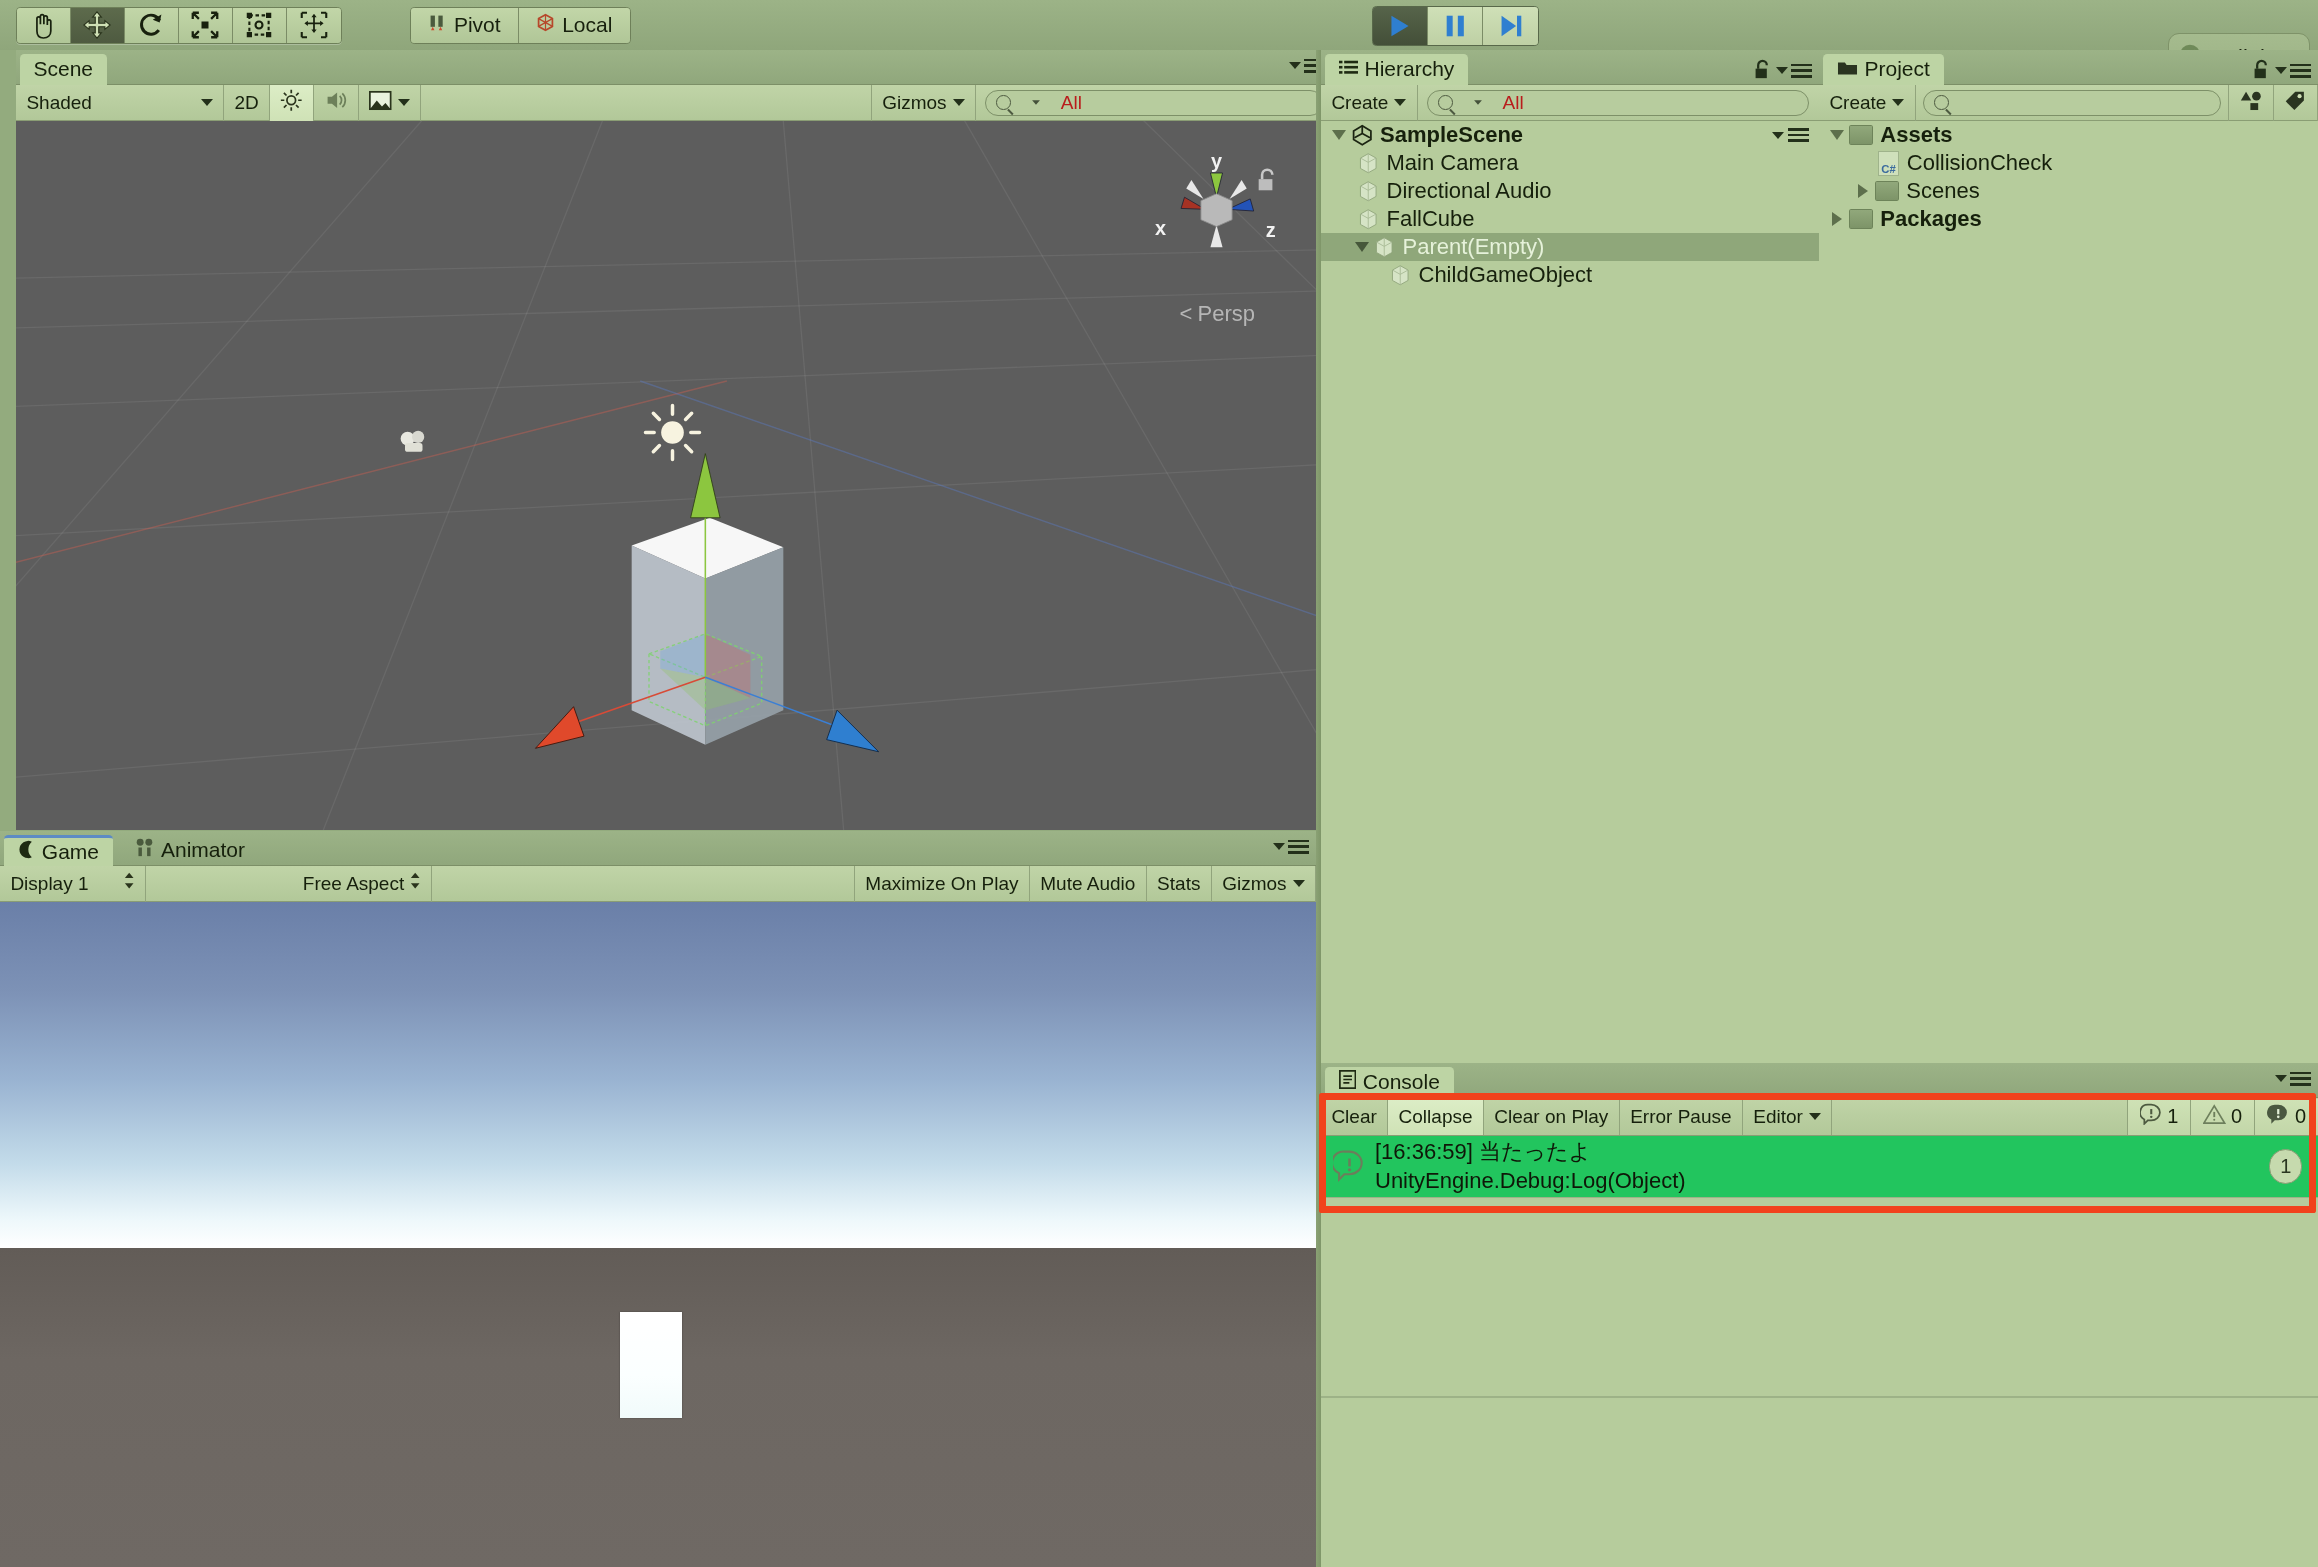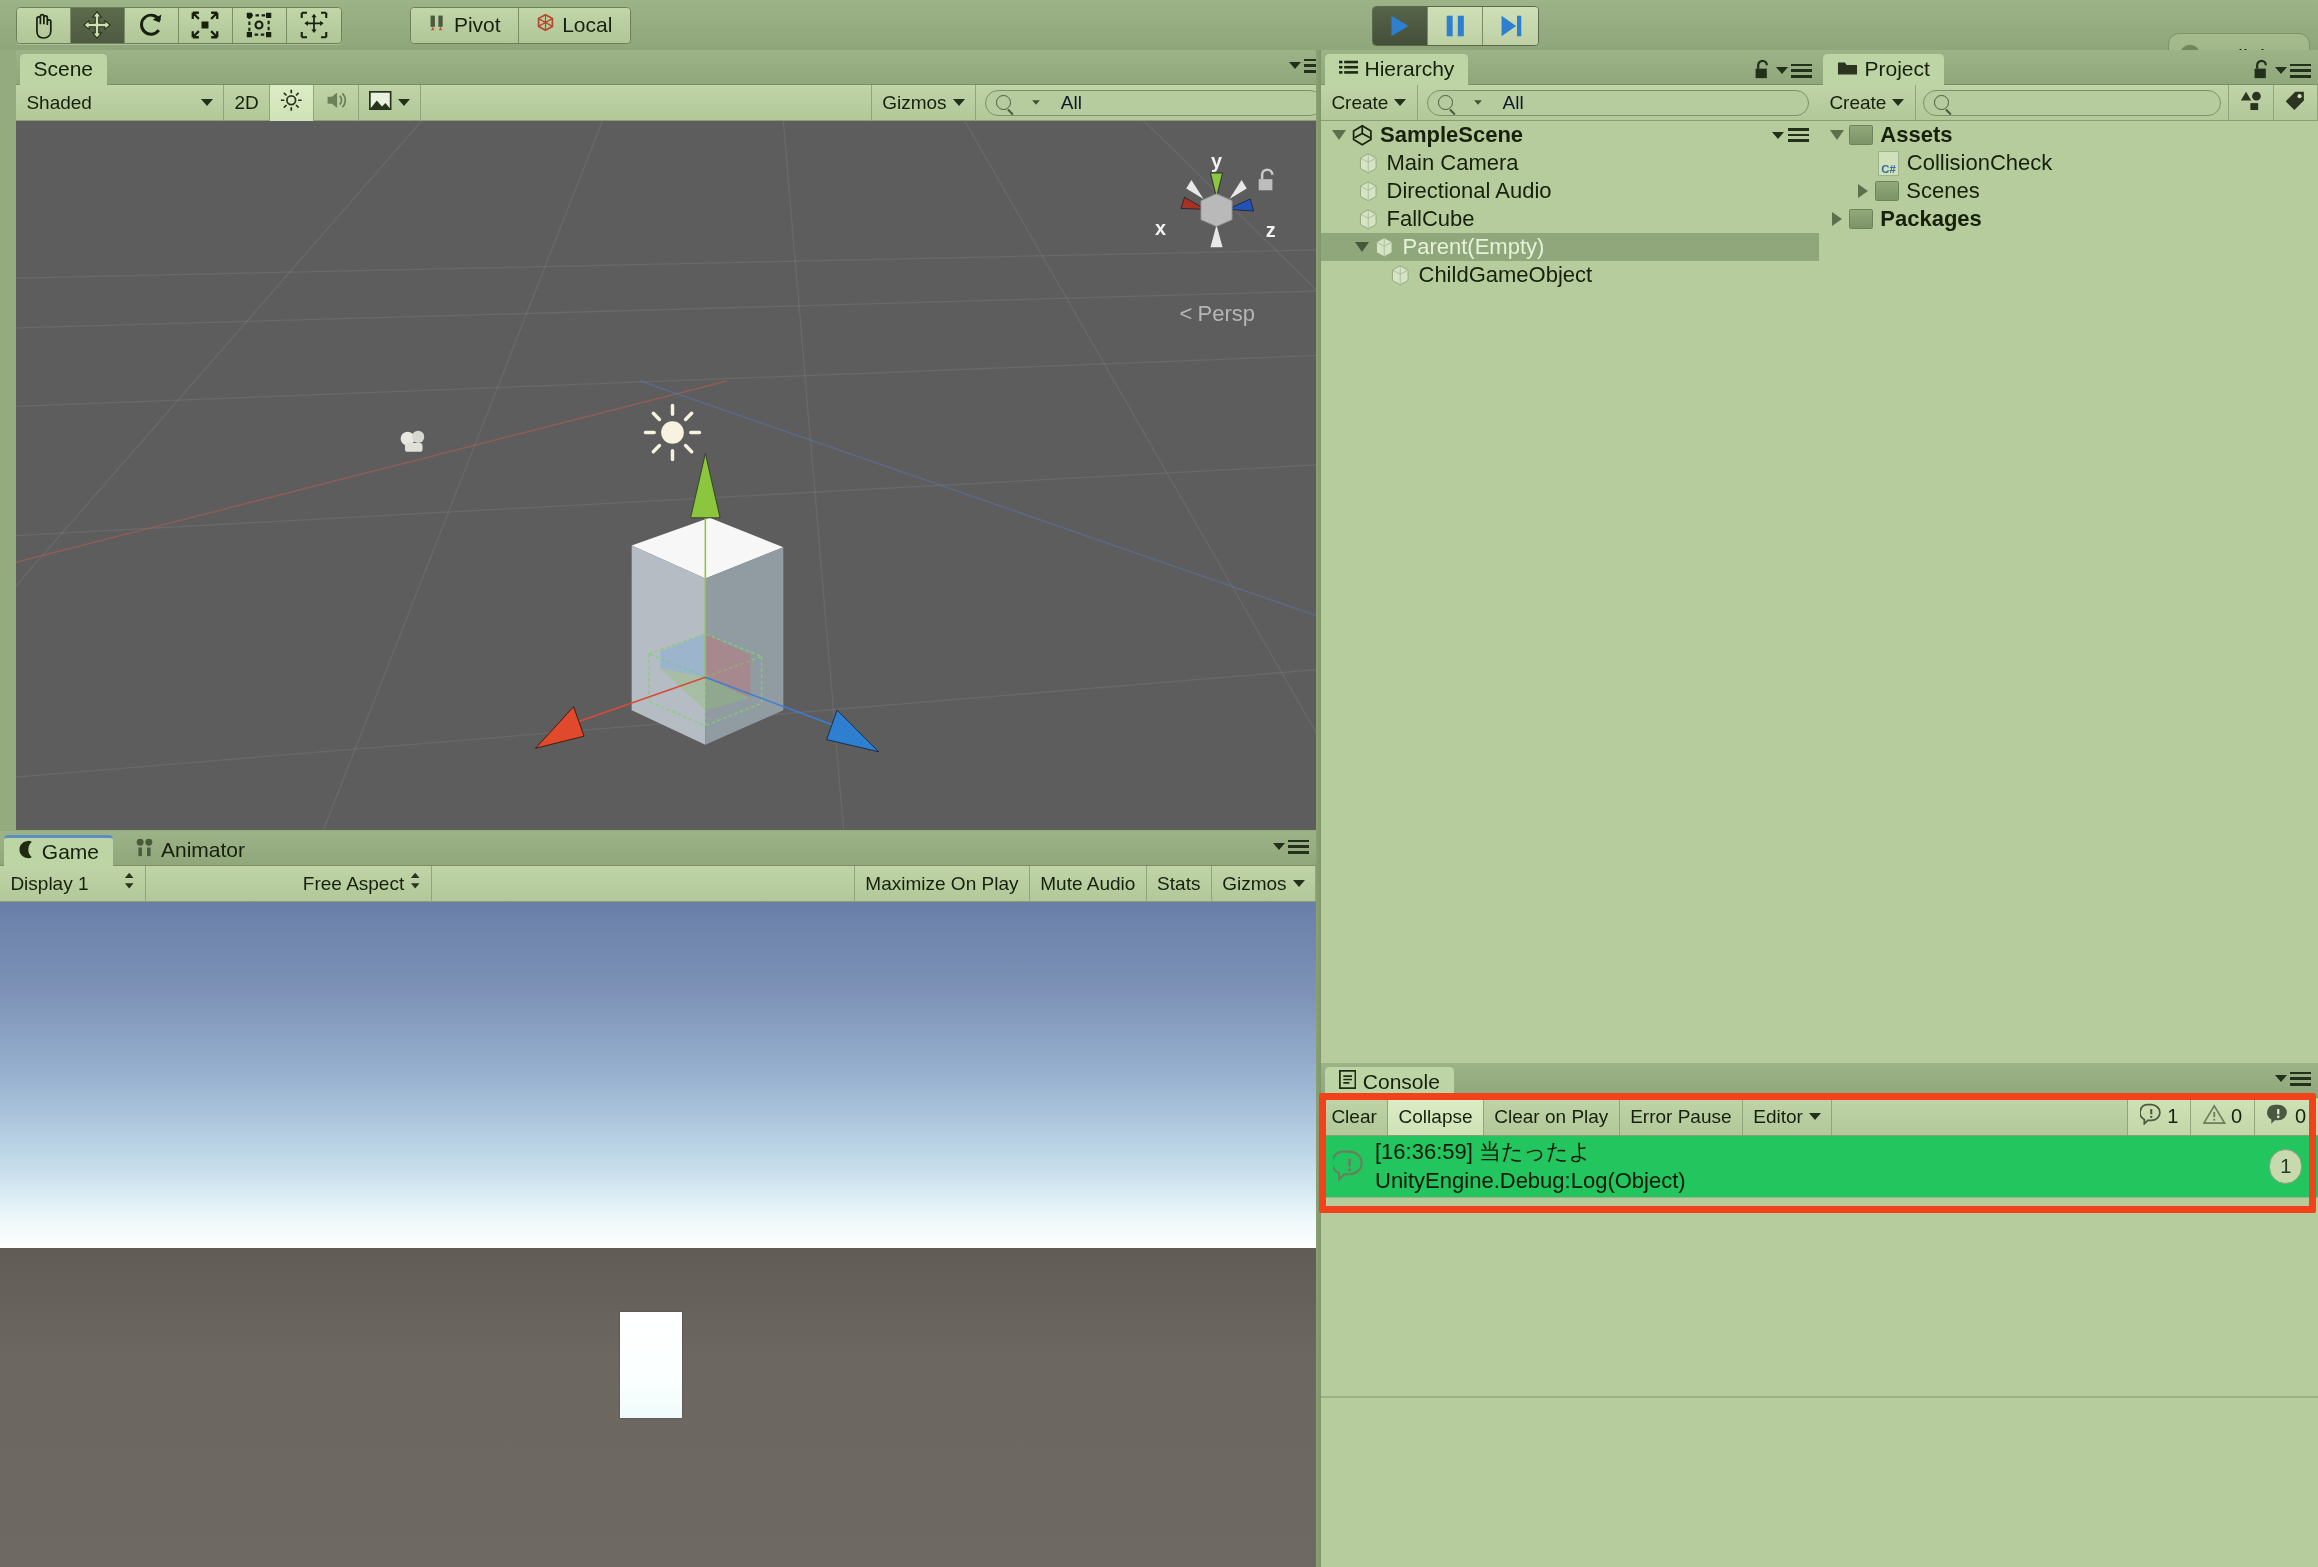--- a/index.html
+++ b/index.html
@@ -103,21 +103,21 @@
     height: 36px; padding: 0 10.4px;
     display: flex; align-items: center; gap: 6px;
     font-size: 19px; color: #16200c;
     border-right: 0.9px solid #91a47c; cursor: pointer;
   }
   .sb-btn.lit { background: linear-gradient(#dcedc6, #cfe2b6); }
   .sb-flex { flex: 1; }
   .searchbox {
     height: 26px; border: 0.9px solid #7d9068; border-radius: 13px;
     background: #b7cc9e; display: flex; align-items: center;
-    padding: 0 10.4px; gap: 19px; font-size: 19px; color: #0f172a;
+    padding: 0 10.4px; gap: 19px; font-size: 19px; color: #b91c1c;
   }
   .mag {
     width: 14.7px; height: 14.7px; border: 1.7px solid #4d5a40; border-radius: 50%;
     position: relative; flex: none;
   }
   .mag::after {
     content: ""; position: absolute; right: -4.3px; bottom: -3.5px;
     width: 7px; height: 1.7px; background: #4d5a40; transform: rotate(45deg);
   }
 

